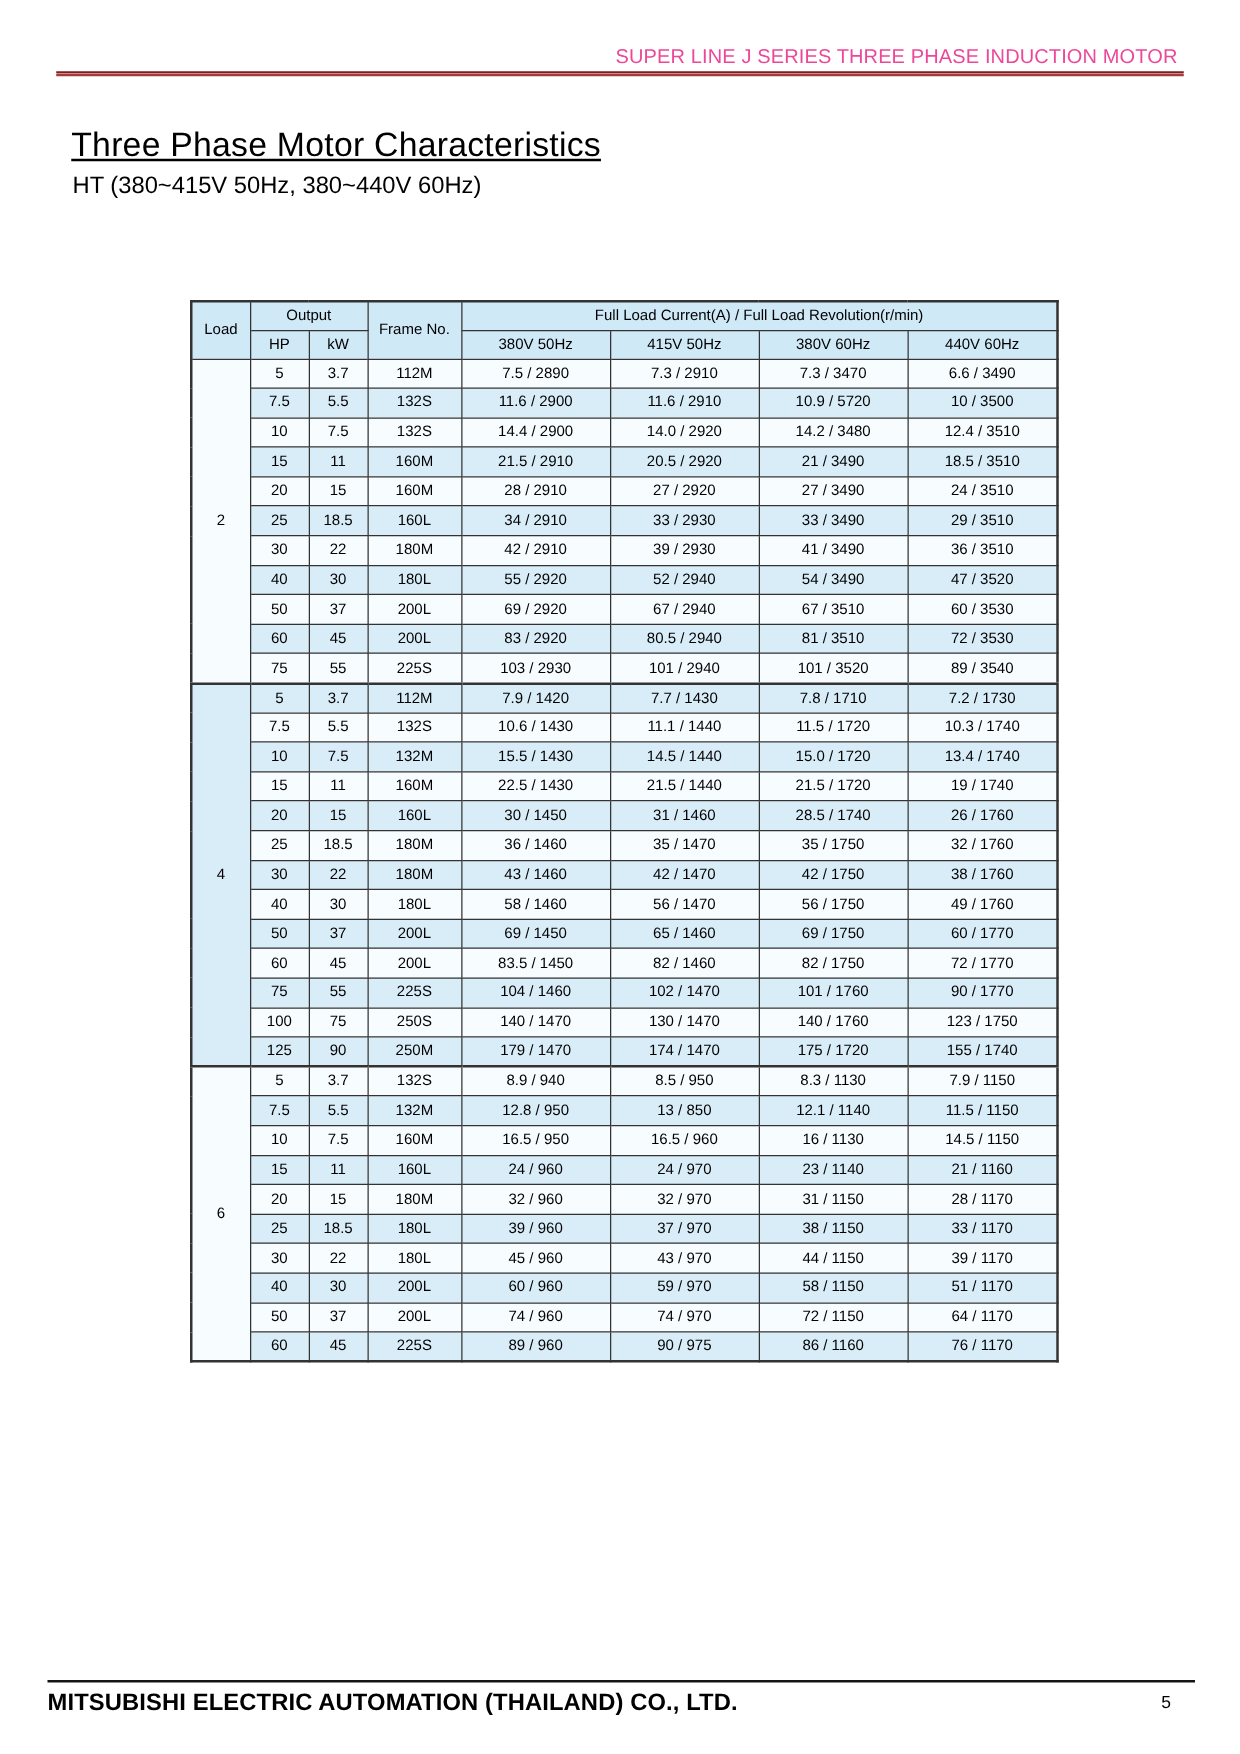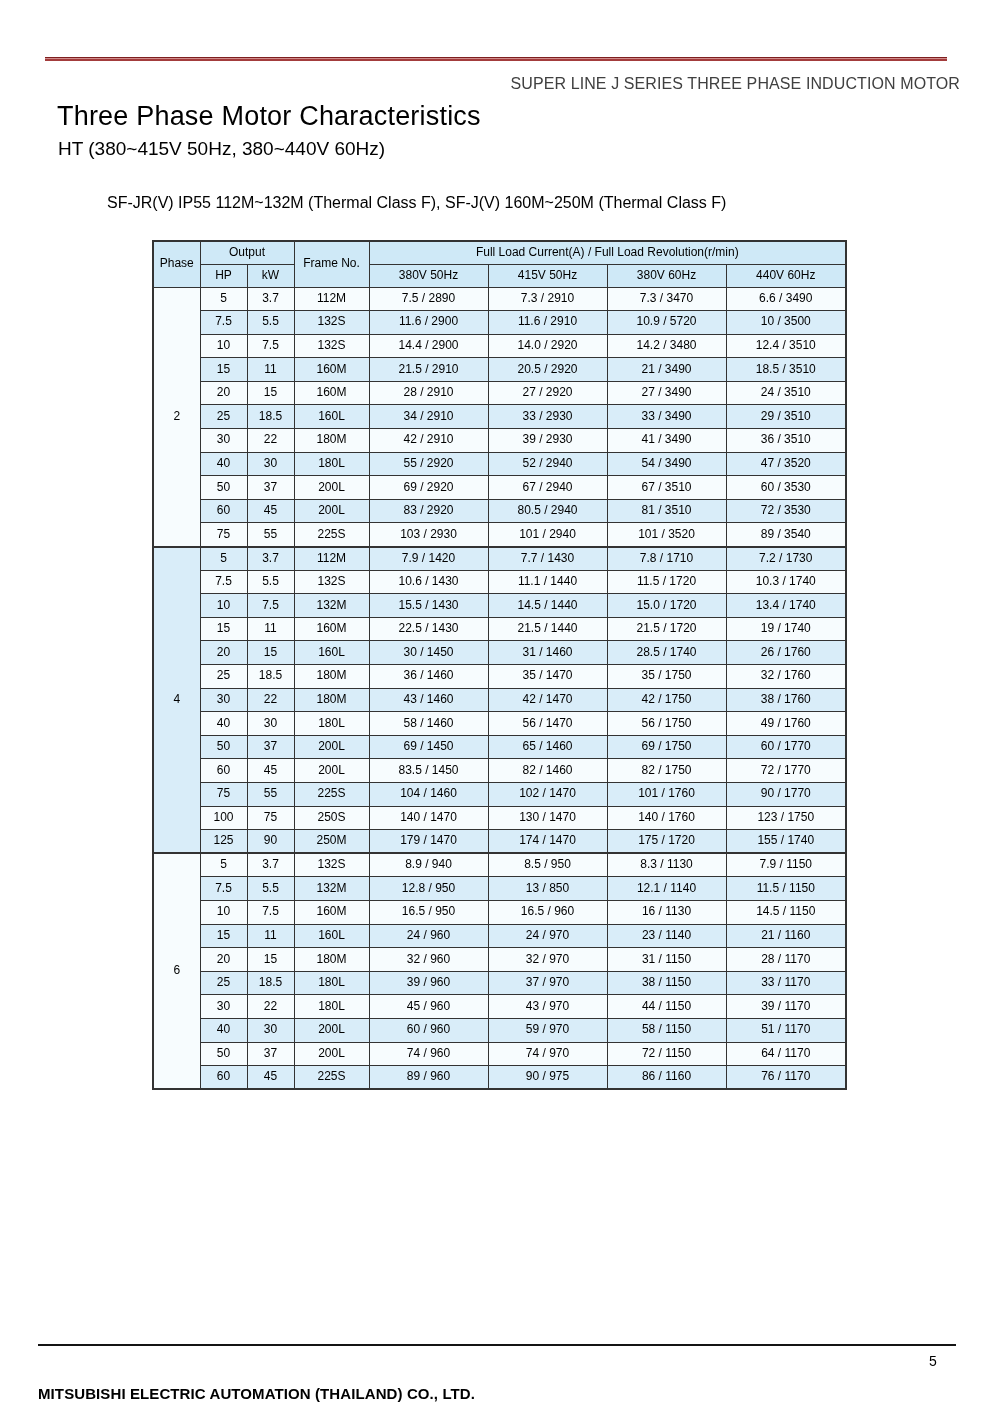--- a/index.html
+++ b/index.html
@@ -14,26 +14,25 @@
     width: 992px;
     height: 1403px;
     background: #ffffff;
     overflow: hidden;
   }
 
   
   .header-text {
     position: absolute;
     top: 37px;
-    right: 32px;
+    right: 50px;
     font-size: 16px;
     letter-spacing: 0.1px;
-    color: #404040;
+    color: #ec4899;
     white-space: nowrap;
-    margin-top: 38px;
   }
   .red-rule {
     position: absolute;
     top: 57px;
     left: 45px;
     right: 45px;
     height: 4px;
     background: linear-gradient(to bottom,
       var(--red-dark) 0 28%,
       var(--red-light) 28% 62%,
@@ -42,20 +41,21 @@
 
   
   .page-title {
     position: absolute;
     top: 101px;
     left: 57px;
     font-size: 27px;
     font-weight: 400;
     letter-spacing: 0.2px;
     color: #000;
+    text-decoration: underline;
   }
   .page-subtitle {
     position: absolute;
     top: 138px;
     left: 58px;
     font-size: 19px;
     font-weight: 400;
     color: #000;
   }
   .spec-line {
@@ -102,60 +102,58 @@
     top: 1344px;
     left: 38px;
     width: 918px;
     height: 2px;
     background: var(--footer-rule);
   }
   .footer-text {
     position: absolute;
     top: 1352px;
     left: 38px;
-    font-size: 15px;
+    font-size: 19px;
     font-weight: 700;
     color: #000;
     letter-spacing: 0.1px;
-    margin-top: 33px;
   }
   .page-number {
     position: absolute;
     top: 1353px;
     left: 929px;
     font-size: 14px;
     color: #000;
   }
 </style>
 </head>
 <body>
 
 <div class="page">
 
   <div class="header-text">SUPER LINE J SERIES THREE PHASE INDUCTION MOTOR</div>
   <div class="red-rule"></div>
 
   <h1 class="page-title">Three Phase Motor Characteristics</h1>
   <div class="page-subtitle">HT (380~415V 50Hz, 380~440V 60Hz)</div>
-  <div class="spec-line">SF-JR(V) IP55 112M~132M (Thermal Class F), SF-J(V) 160M~250M (Thermal Class F)</div>
 
   <table class="motor">
     <colgroup>
       <col style="width:47px">
         <col style="width:47px">
         <col style="width:47px">
       <col style="width:75px">
         <col style="width:119px">
         <col style="width:119px">
       <col style="width:119px">
         <col style="width:120px">
     </colgroup>
     <thead>
       <tr>
-        <th rowspan="2">Phase</th>
+        <th rowspan="2">Load</th>
         <th colspan="2">Output</th>
         <th rowspan="2">Frame No.</th>
         <th colspan="4">Full Load Current(A) / Full Load Revolution(r/min)</th>
       </tr>
       <tr>
         <th>HP</th>
         <th>kW</th>
         <th>380V 50Hz</th>
         <th>415V 50Hz</th>
         <th>380V 60Hz</th>

